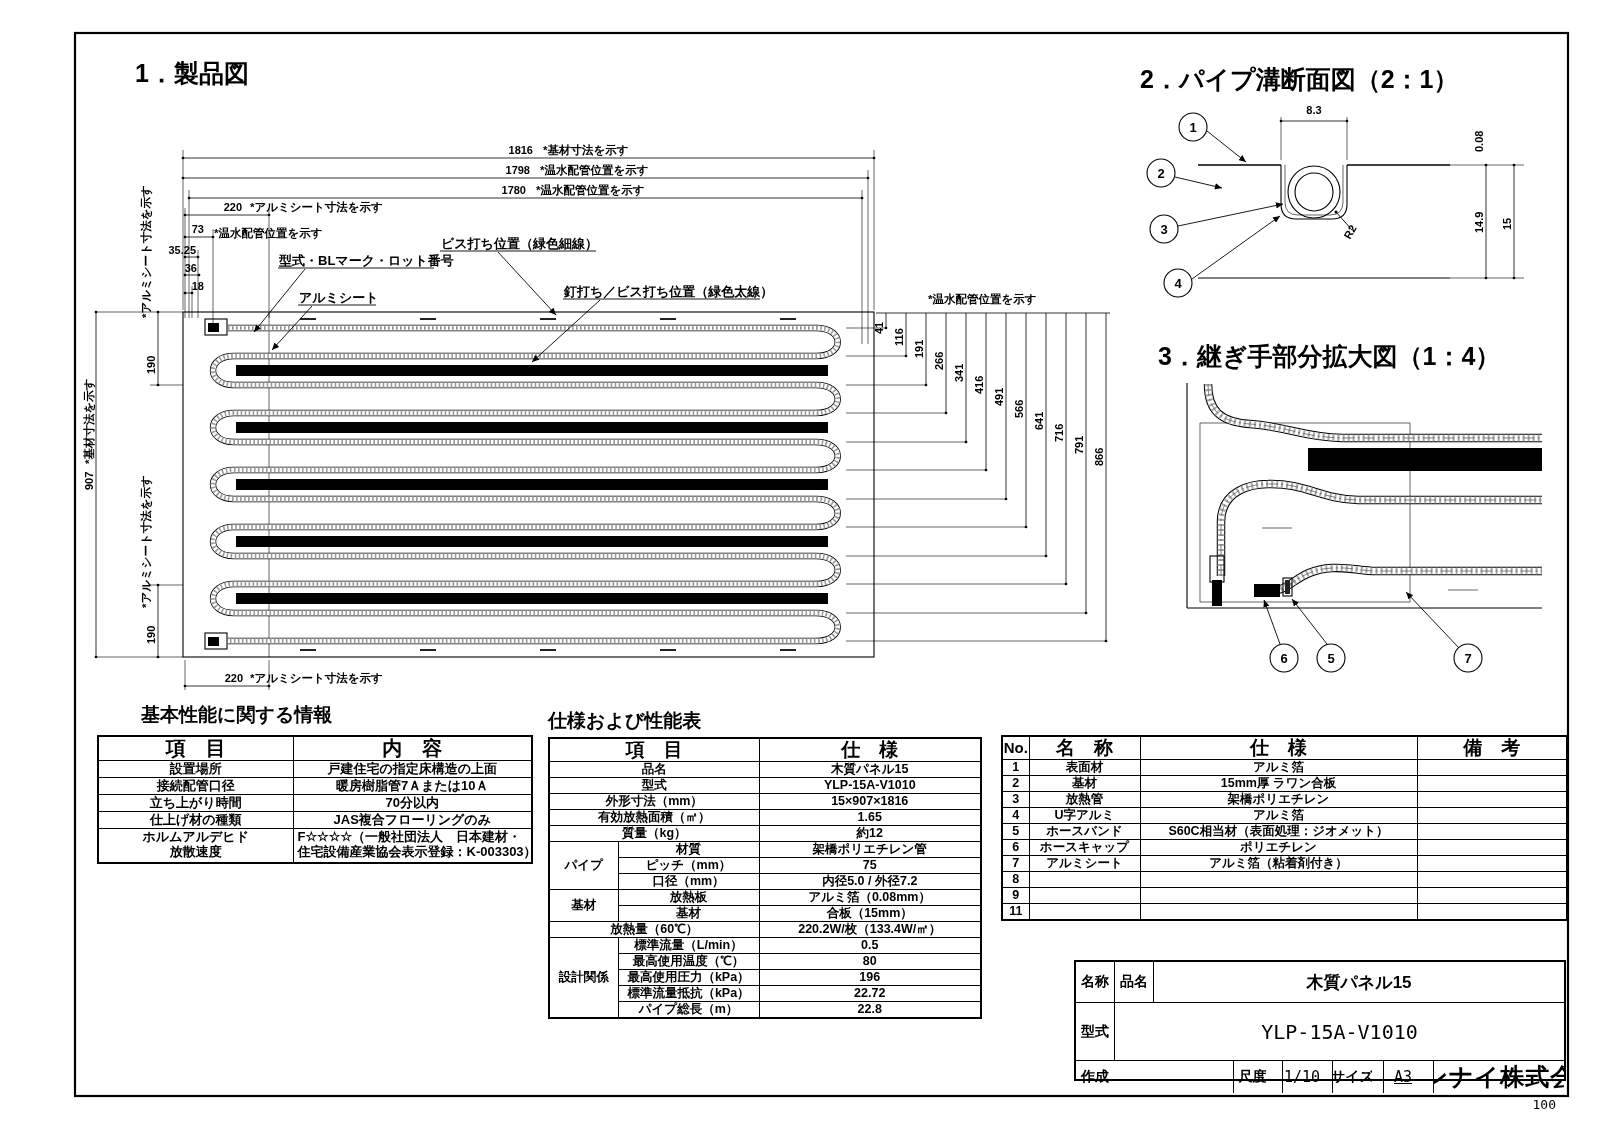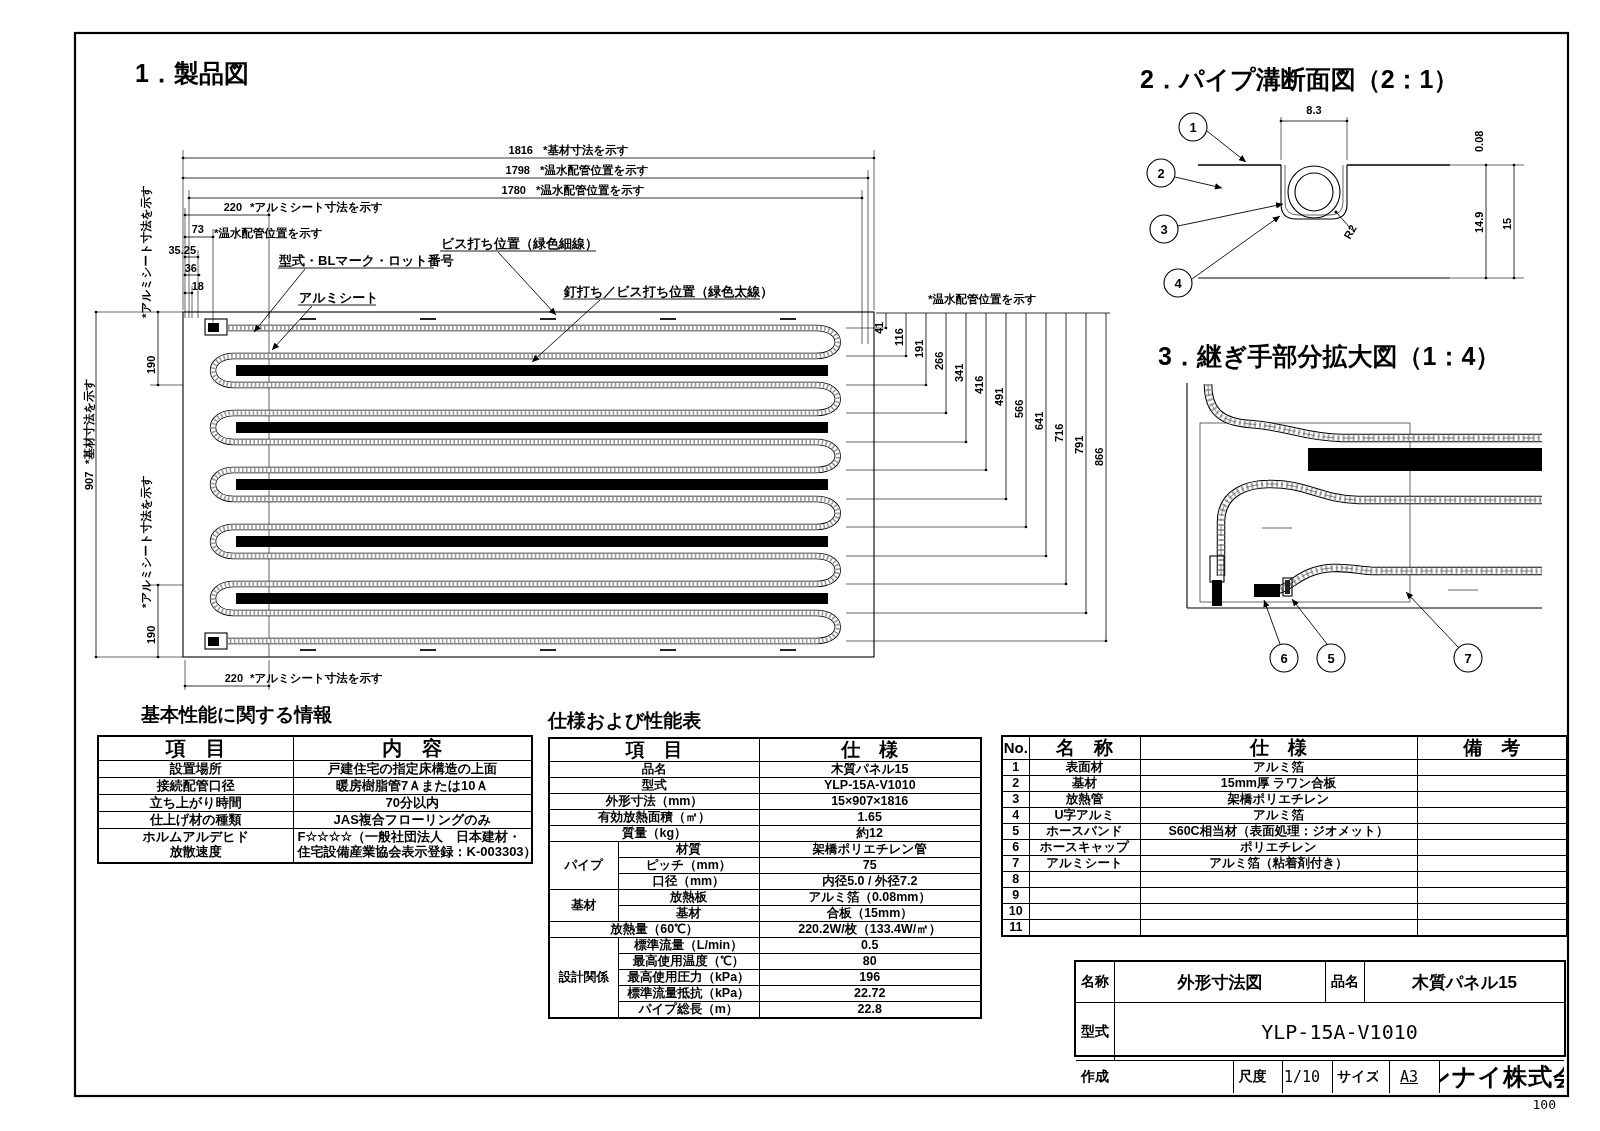--- a/index.html
+++ b/index.html
@@ -485,49 +485,42 @@
           <td></td>
           <td></td>
         </tr>
   <tr>
           <td>9</td>
           <td></td>
           <td></td>
           <td></td>
         </tr>
   <tr>
-          <td>10</td>
-          <td></td>
-          <td></td>
-          <td></td>
-        </tr>
-  <tr>
           <td>11</td>
           <td></td>
           <td></td>
           <td></td>
         </tr>
 </tbody>
     </table>
 
-<div class="tb abs" style="left:1074px;top:960px;width:492px;height:97px;box-sizing:border-box;">
+<div class="tb abs" style="left:1074px;top:960px;width:492px;height:121px;box-sizing:border-box;">
   <div class="tbr" style="height:40px;">
     <div class="tbc lb" style="width:38px;">名称</div>
-    <div class="tbc md" style="width:210px;">外形寸法図</div>
     <div class="tbc lb" style="width:38px;">品名</div>
     <div class="tbc md" style="flex:1;">木質パネル15</div>
   </div>
   <div class="tbr" style="height:57px;">
     <div class="tbc lb" style="width:38px;">型式</div>
     <div class="tbc cadt" style="flex:1;font-size:20px;">YLP-15A-V1010</div>
   </div>
   <div class="tbr" style="height:32px;gap:11px;">
     <div class="tbc lb" style="width:38px;">作成</div>
     <div class="tbc cadt" style="width:96px;font-size:17px;margin-top:36px;">2024.09</div>
     <div class="tbc lb" style="width:37px;">尺度</div>
     <div class="tbc cadt" style="width:38px;font-size:15px;">1/10</div>
-    <div class="tbc lb" style="width:39px;padding-left:6px;">サイズ</div>
+    <div class="tbc lb" style="width:39px;">サイズ</div>
     <div class="tbc cadt" style="width:38px;font-size:15px;text-decoration:underline;">A3</div>
     <div class="tbc co26" style="flex:1;">リンナイ株式会社</div>
   </div>
 </div>
 
 </div>
 
 </body></html>

